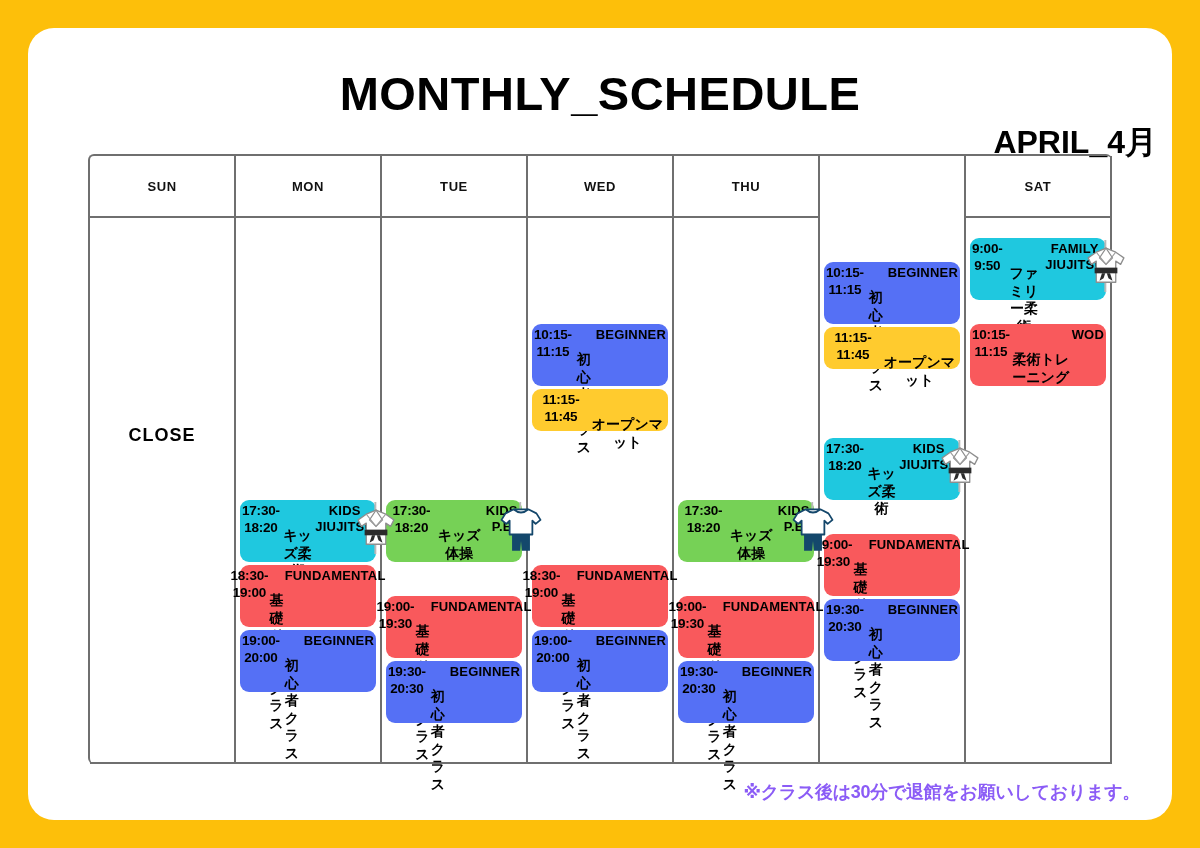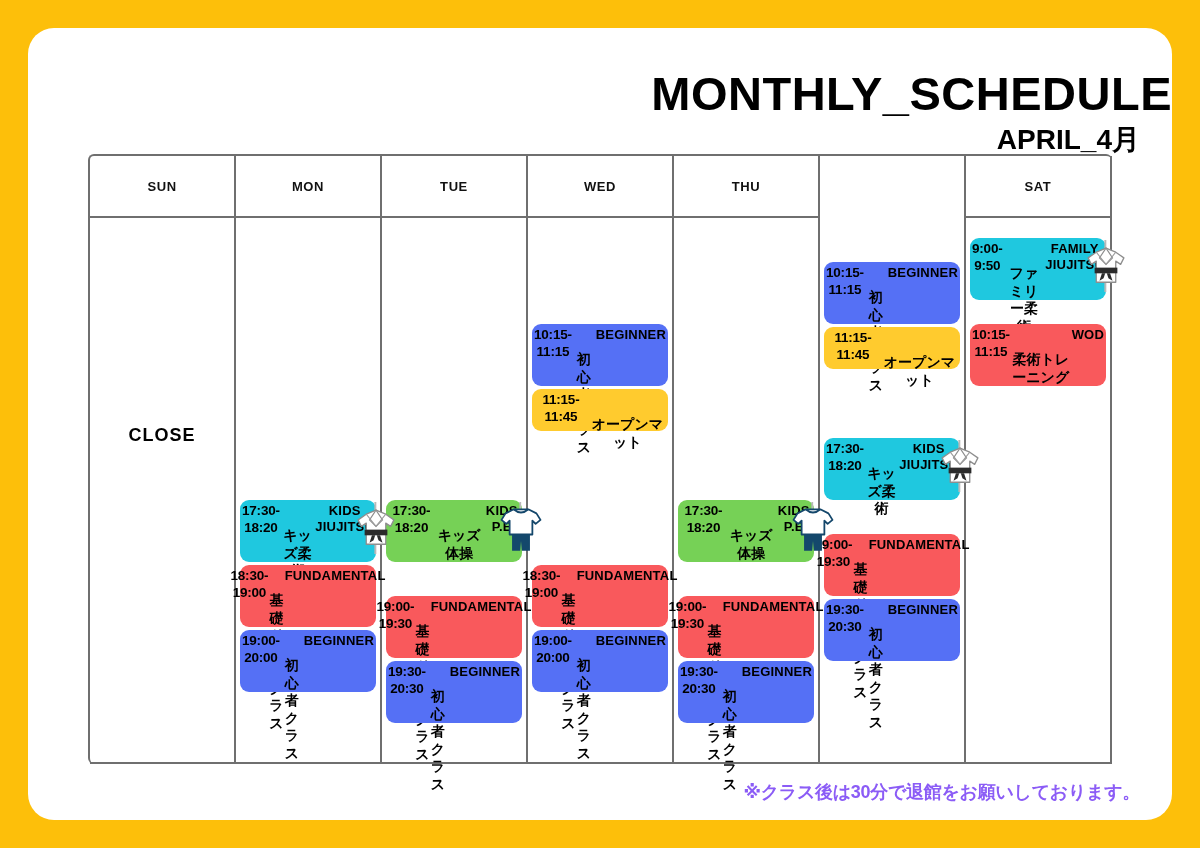--- a/index.html
+++ b/index.html
@@ -20,32 +20,32 @@
     height: 792px;
     background: #ffffff;
     border-radius: 26px;
   }
 
   .title {
     position: absolute;
     left: 0;
     top: 38px;
     width: 100%;
-    text-align: right;
+    text-align: center;
     font-size: 47px;
     font-weight: 700;
     letter-spacing: 0.5px;
     color: #000;
   }
 
   .month {
     position: absolute;
-    right: 32px;
+    right: 15px;
     top: 93px;
-    font-size: 28px;
+    font-size: 32px;
     font-weight: 700;
     color: #000;
   }
 
   
   .grid {
     position: absolute;
     left: 60px;
     top: 126px;
     width: 1024px;

